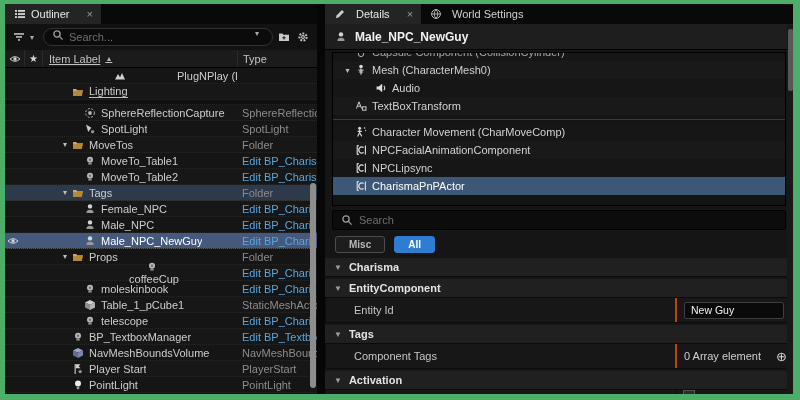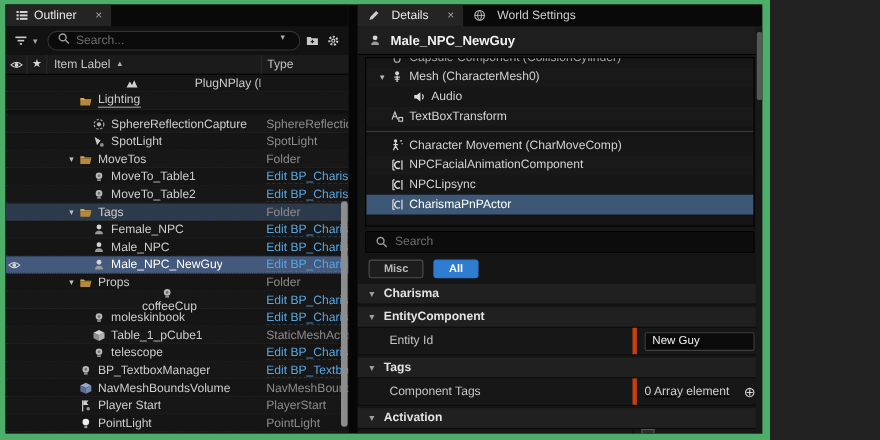--- a/index.html
+++ b/index.html
@@ -1,17 +1,17 @@
 <!DOCTYPE html>
 <html style="--green: #4cae68; --accent: #2e7dd1; --link: #58a6e0;"><head>
 <meta charset="utf-8">
 <style>
   * { margin:0; padding:0; box-sizing:border-box; }
   html,body { width:800px; height:400px; background:#222; font-family:"Liberation Sans","DejaVu Sans",sans-serif; }
-  .frame { width:700px; height:400px; border-style:solid; border-color:var(--green,#4cae68);
+  .frame { width:800px; height:400px; border-style:solid; border-color:var(--green,#4cae68);
            border-width:4px 7px 6px 5px; display:flex; background:#0f0f0f; overflow:hidden; }
 
   
   .left { width:312px; flex:none; display:flex; flex-direction:column; background:#101010; position:relative; overflow:hidden; }
   .divider { width:8px; flex:none; background:#060606; }
   .tabbar { height:20px; background:#090909; display:flex; align-items:stretch; flex:none; }
   .tab { display:flex; align-items:center; gap:5px; padding:0 8px; font-size:11px; color:#cfcfcf; cursor:default; }
   .tab.active { background:#242424; color:#e9e9e9; }
   .tab .x { color:#9a9a9a; margin-left:12px; font-size:11px; line-height:1; }
   .ticon { width:13px; height:12px; display:inline-flex; align-items:center; justify-content:center; }
@@ -21,21 +21,21 @@
   .tchev { font-size:8px; color:#a9a9a9; width:10px; }
   .searchpill { flex:1; height:18px; background:#0b0b0b; border:1px solid #323232; border-radius:9px;
                 display:flex; padding:0 7px; gap:5px; }
   .searchpill input { flex:1; min-width:0; background:transparent; border:none; outline:none; color:#cfcfcf; font-size:11px; }
   input::placeholder { color:#6e6e6e; }
 
   .cols { height:18px; background:#1b1b1b; border-bottom:1px solid #000; display:flex; align-items:center;
           font-size:11px; color:#c3c3c3; flex:none; }
   .col-eye { width:20px; height:100%; display:flex; align-items:center; justify-content:center; border-right:1px solid #2a2a2a; }
   .col-star { width:18px; height:100%; display:flex; align-items:center; justify-content:center; border-right:1px solid #2a2a2a; color:#d9d9d9; font-size:10px; }
-  .col-label { flex:1; padding-left:6px; display:flex; align-items:center; gap:5px; }
+  .col-label { flex:1; padding-left:6px; display:flex; align-items:center; gap:5px;text-decoration:underline; }
   .col-label .sort { font-size:7px; color:#b3b3b3; }
   .col-type { width:80px; flex:none; height:100%; display:flex; align-items:center; border-left:1px solid #2a2a2a; padding-left:5px; }
 
   .tree { flex:1; overflow:hidden; background:#131313; }
   .orow { height:16px; display:flex; align-items:center; font-size:11px; color:#cdcdcd; border-bottom:1px dotted #262626; background:#151515; }
   .orow.alt { background:#171717; }
   .orow.parent { background:#2c3a4c; }
   .orow.selected { background:#44597c; color:#fff; }
   .orow.sliver { height:5px; background:#101010; }
   .gut { width:20px; flex:none; display:flex; align-items:center; justify-content:center; }
@@ -71,21 +71,21 @@
   .fbtn { height:17px; padding:0 13px; border-radius:3px; font-size:10px; font-weight:bold; display:flex; align-items:center;
           color:#b9b9b9; background:#1d1d1d; border:1px solid #4d4d4d; }
   .fbtn.active { background:var(--accent,#2e7dd1); border-color:var(--accent,#2e7dd1); color:#fff; }
 
   .dsections { flex:1; overflow:hidden; display:flex; flex-direction:column; }
   .sechead { height:19px; flex:none; margin-top:2px; background:#202020; display:flex; align-items:center; gap:7px;
              padding:0 9px; font-size:11px; font-weight:bold; color:#e3e3e3; border-bottom:1px solid #0b0b0b; }
   .sechead .tri { font-size:8px; color:#9d9d9d; }
   .prow { height:25px; flex:none; background:#171717; display:flex; align-items:stretch; border-bottom:1px solid #0d0d0d; }
   .plabel { flex:1; display:flex; align-items:center; padding-left:28px; font-size:11px; color:#c5c5c5; border-left:1px solid #0d0d0d; }
-  .pval { width:118px; flex:none; display:flex; align-items:center; border-left:4px solid #c2410c; padding-left:7px; position:relative;text-decoration:underline; }
+  .pval { width:118px; flex:none; display:flex; align-items:center; border-left:2px solid #c2410c; padding-left:7px; position:relative; }
   .pval input.txt { width:100px; height:17px; background:#0a0a0a; border:1px solid #3f3f3f; border-radius:2px;
                     color:#f0f0f0; font-size:10.5px; padding:0 6px; outline:none; }
   .pval .arr { font-size:11px; color:#cfcfcf; }
   .pval .plus { position:absolute; right:6px; font-size:13px; color:#d6d6d6; line-height:1; }
   .clipslice { height:6px; flex:none; background:#171717; display:flex; }
   .clipslice .l { flex:1; border-left:1px solid #0d0d0d; }
   .clipslice .v { width:118px; border-left:1px solid #0d0d0d; display:flex; }
   .clipslice .box { width:12px; height:5px; margin-left:7px; background:#2a2a2a; border:1px solid #555; border-bottom:none; }
   .dscroll { position:absolute; right:0; top:21px; bottom:0; width:6px; background:#181818; }
   .dscroll .thumb { position:absolute; top:4px; right:0; width:5px; height:62px; background:#575757; border-radius:2px; }

